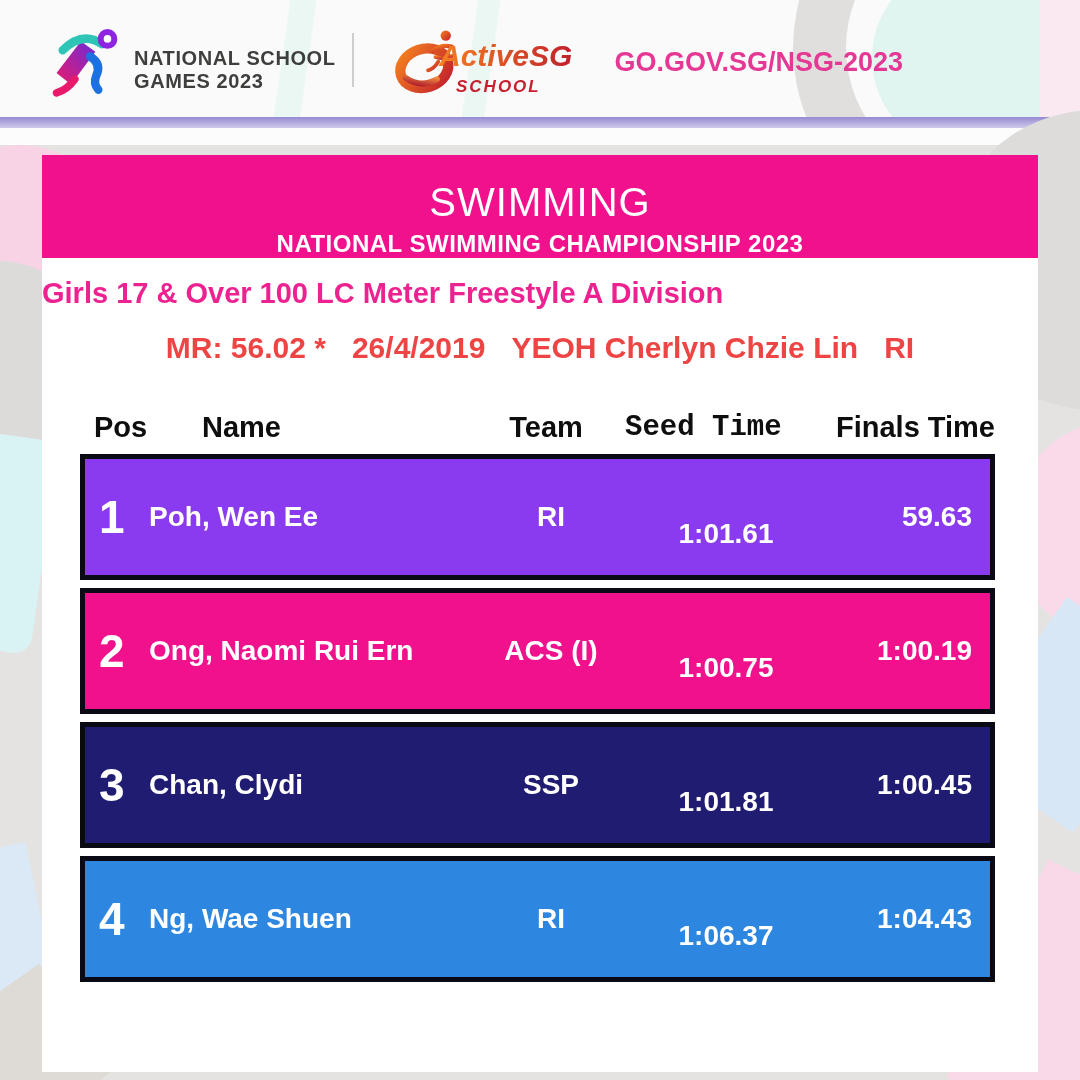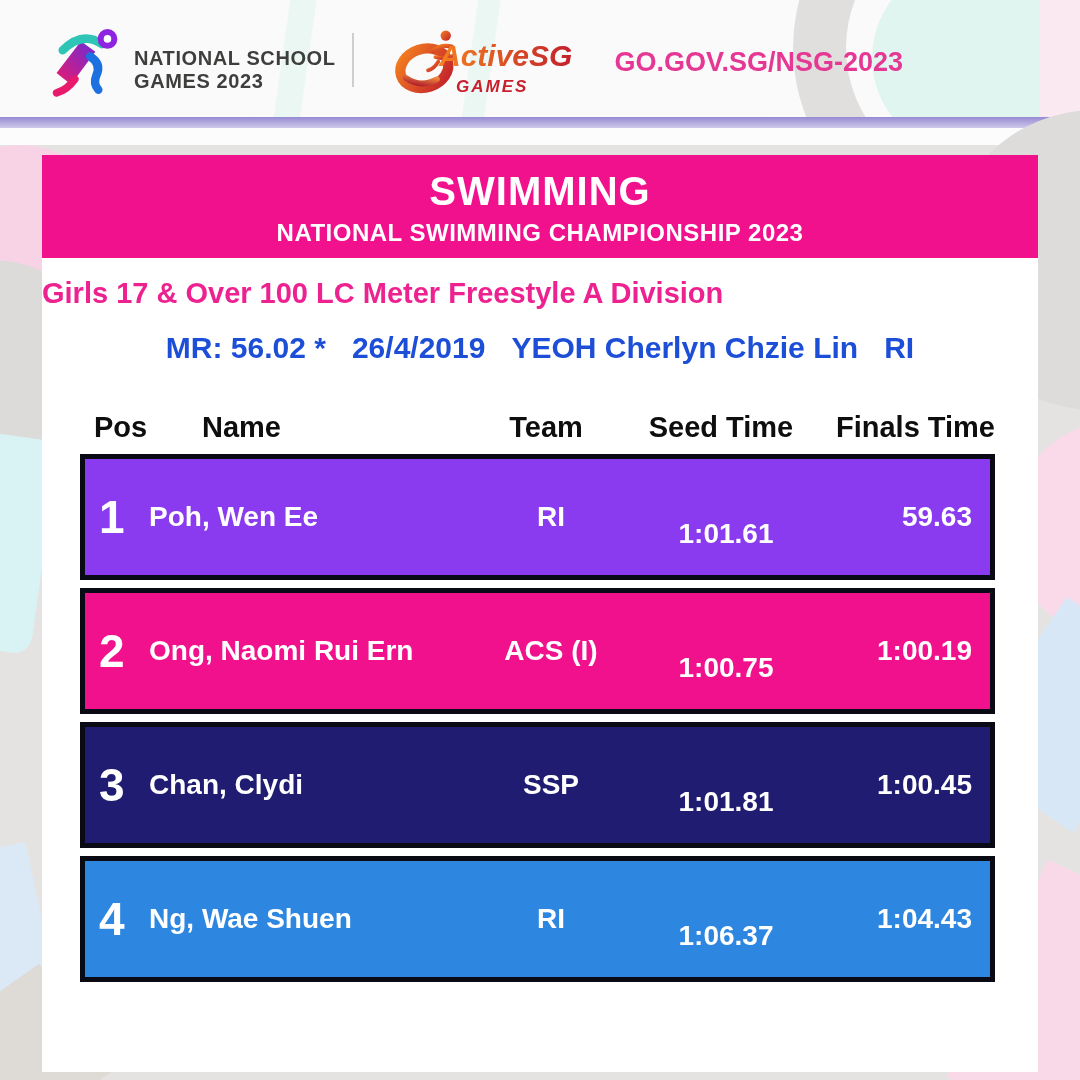--- a/index.html
+++ b/index.html
@@ -23,32 +23,32 @@
   #logo-divider{position:absolute;left:352px;top:33px;width:2px;height:54px;background:#CFCECD;}
   #asg-swirl{position:absolute;left:391px;top:26px;width:74px;height:74px;}
   #asg-name{position:absolute;left:437px;top:36px;}
   #asg-circle{position:absolute;left:456px;top:77px;color:#C8202E;font-style:italic;
     font-weight:bold;font-size:17px;letter-spacing:2px;}
   #gov-link{position:absolute;right:62px;top:47px;color:#E53894;font-weight:bold;font-size:27px;}
 
   
   #card{position:absolute;left:42px;top:155px;width:996px;height:917px;background:#FFFFFF;}
   #banner{height:103px;text-align:center;color:#FFFFFF;}
-  #banner-title{padding-top:14px;font-size:40px;font-weight:bold;letter-spacing:1px;}
+  #banner-title{padding-top:25px;font-size:40px;font-weight:normal;letter-spacing:1px;}
   #banner-sub{padding-top:5px;font-size:24px;font-weight:bold;letter-spacing:0.5px;}
   #event-title{margin-top:19px;text-align:left;color:#ED2190;font-weight:bold;font-size:29px;}
   #record-line{margin-top:21px;display:flex;justify-content:center;gap:26px;
-    color:#1d4ed8;font-weight:bold;font-size:30px;}
+    color:#ef4444;font-weight:bold;font-size:30px;}
 
   .grid{display:grid;grid-template-columns:52px 335px 158px 192px 178px;align-items:center;}
   #table-head{margin:46px 39px 0 38px;width:915px;color:#0E0E0E;font-weight:bold;font-size:29px;}
   #table-head .h-pos{padding-left:14px;}
   #table-head .h-name{padding-left:70px;}
   #table-head .h-team{text-align:center;}
-  #table-head .h-seed{text-align:center;}
+  #table-head .h-seed{text-align:left;font-family:Liberation Mono, monospace;}
   #table-head .h-finals{text-align:right;}
 
   #rows{margin:10px 43px 0 38px;}
   .row{width:905px;height:116px;border:5px solid #0A0A14;margin-bottom:8px;
     color:#FFFFFF;font-weight:bold;}
   .row .c-pos{padding-left:14px;font-size:46px;}
   .row .c-name{padding-left:12px;font-size:28px;}
   .row .c-team{text-align:center;font-size:28px;}
   .row .c-seed{text-align:center;font-size:28px;margin-top:34px;}
   .row .c-finals{text-align:right;padding-right:28px;font-size:28px;}
@@ -120,21 +120,21 @@
     </svg>
     <svg id="asg-name" width="160" height="42">
       <defs>
         <linearGradient id="txtGrad" x1="0" y1="0" x2="1" y2="0">
           <stop offset="0" stop-color="#F5821F"></stop>
             <stop offset="1" stop-color="#C2202C"></stop>
         </linearGradient>
       </defs>
       <text x="2" y="30" font-family="Liberation Sans, sans-serif" font-size="30" font-weight="bold" font-style="italic" fill="url(#txtGrad)">ActiveSG</text>
     </svg>
-    <div id="asg-circle">GAMES</div>
+    <div id="asg-circle">SCHOOL</div>
     <div id="gov-link">GO.GOV.SG/NSG-2023</div>
   </div>
 
   <div id="card">
     <div id="banner" style="background-color: rgb(242, 17, 140);">
       <div id="banner-title">SWIMMING</div>
       <div id="banner-sub">NATIONAL SWIMMING CHAMPIONSHIP 2023</div>
     </div>
 
     <div id="event-title">Girls 17 &amp; Over 100 LC Meter Freestyle A Division</div>

